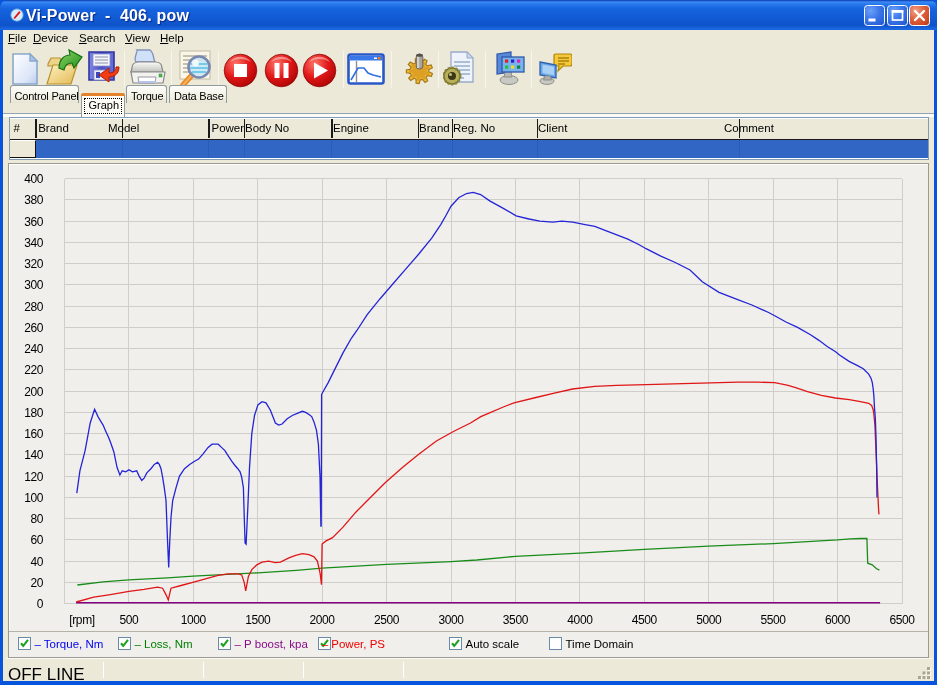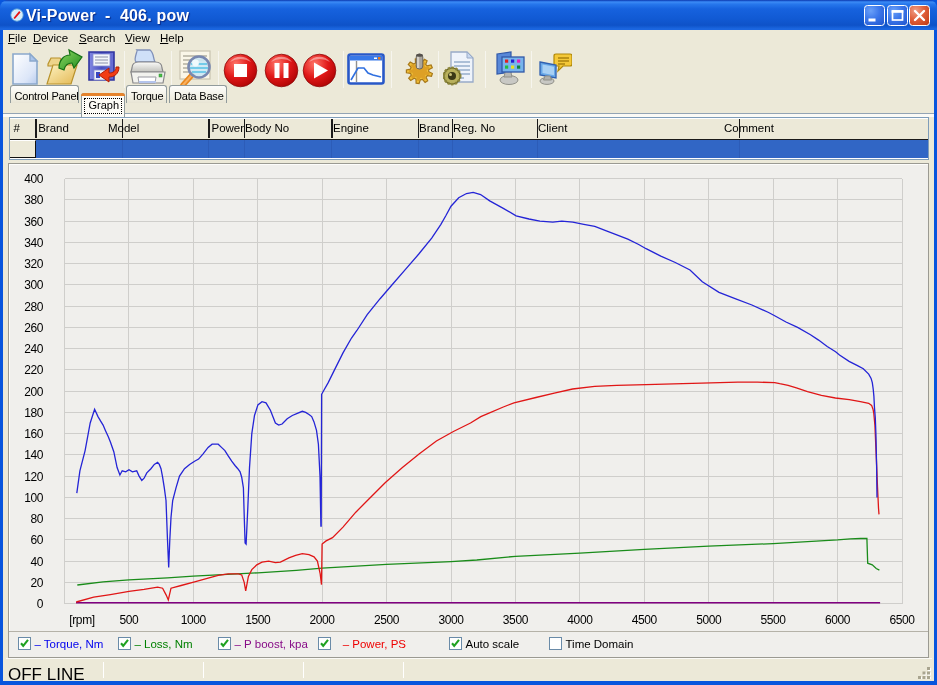--- a/index.html
+++ b/index.html
@@ -412,21 +412,21 @@
           <svg width="13" height="13" viewBox="0 0 13 13">
             <path d="M3 6.2 L5.2 8.8 L10 2.8" fill="none" stroke="#21a121" stroke-width="2.1"></path>
           </svg>
         </div>
         <div class="clb" style="left:225.8px;color:#870b87">– P boost, kpa</div>
         <div class="cbx" style="left:309.3px">
           <svg width="13" height="13" viewBox="0 0 13 13">
             <path d="M3 6.2 L5.2 8.8 L10 2.8" fill="none" stroke="#21a121" stroke-width="2.1"></path>
           </svg>
         </div>
-        <div class="clb" style="left:334px;color:#ee0000">– Power, PS</div>
+        <div class="clb" style="left:313px;color:#ee0000">– Power, PS</div>
         <div class="cbx" style="left:440.3px">
           <svg width="13" height="13" viewBox="0 0 13 13">
             <path d="M3 6.2 L5.2 8.8 L10 2.8" fill="none" stroke="#21a121" stroke-width="2.1"></path>
           </svg>
         </div>
         <div class="clb" style="left:456.8px;color:#000000">Auto scale</div>
         <div class="cbx" style="left:540.3px"></div>
         <div class="clb" style="left:556.8px;color:#000000">Time Domain</div>
       </div>
 </div>

